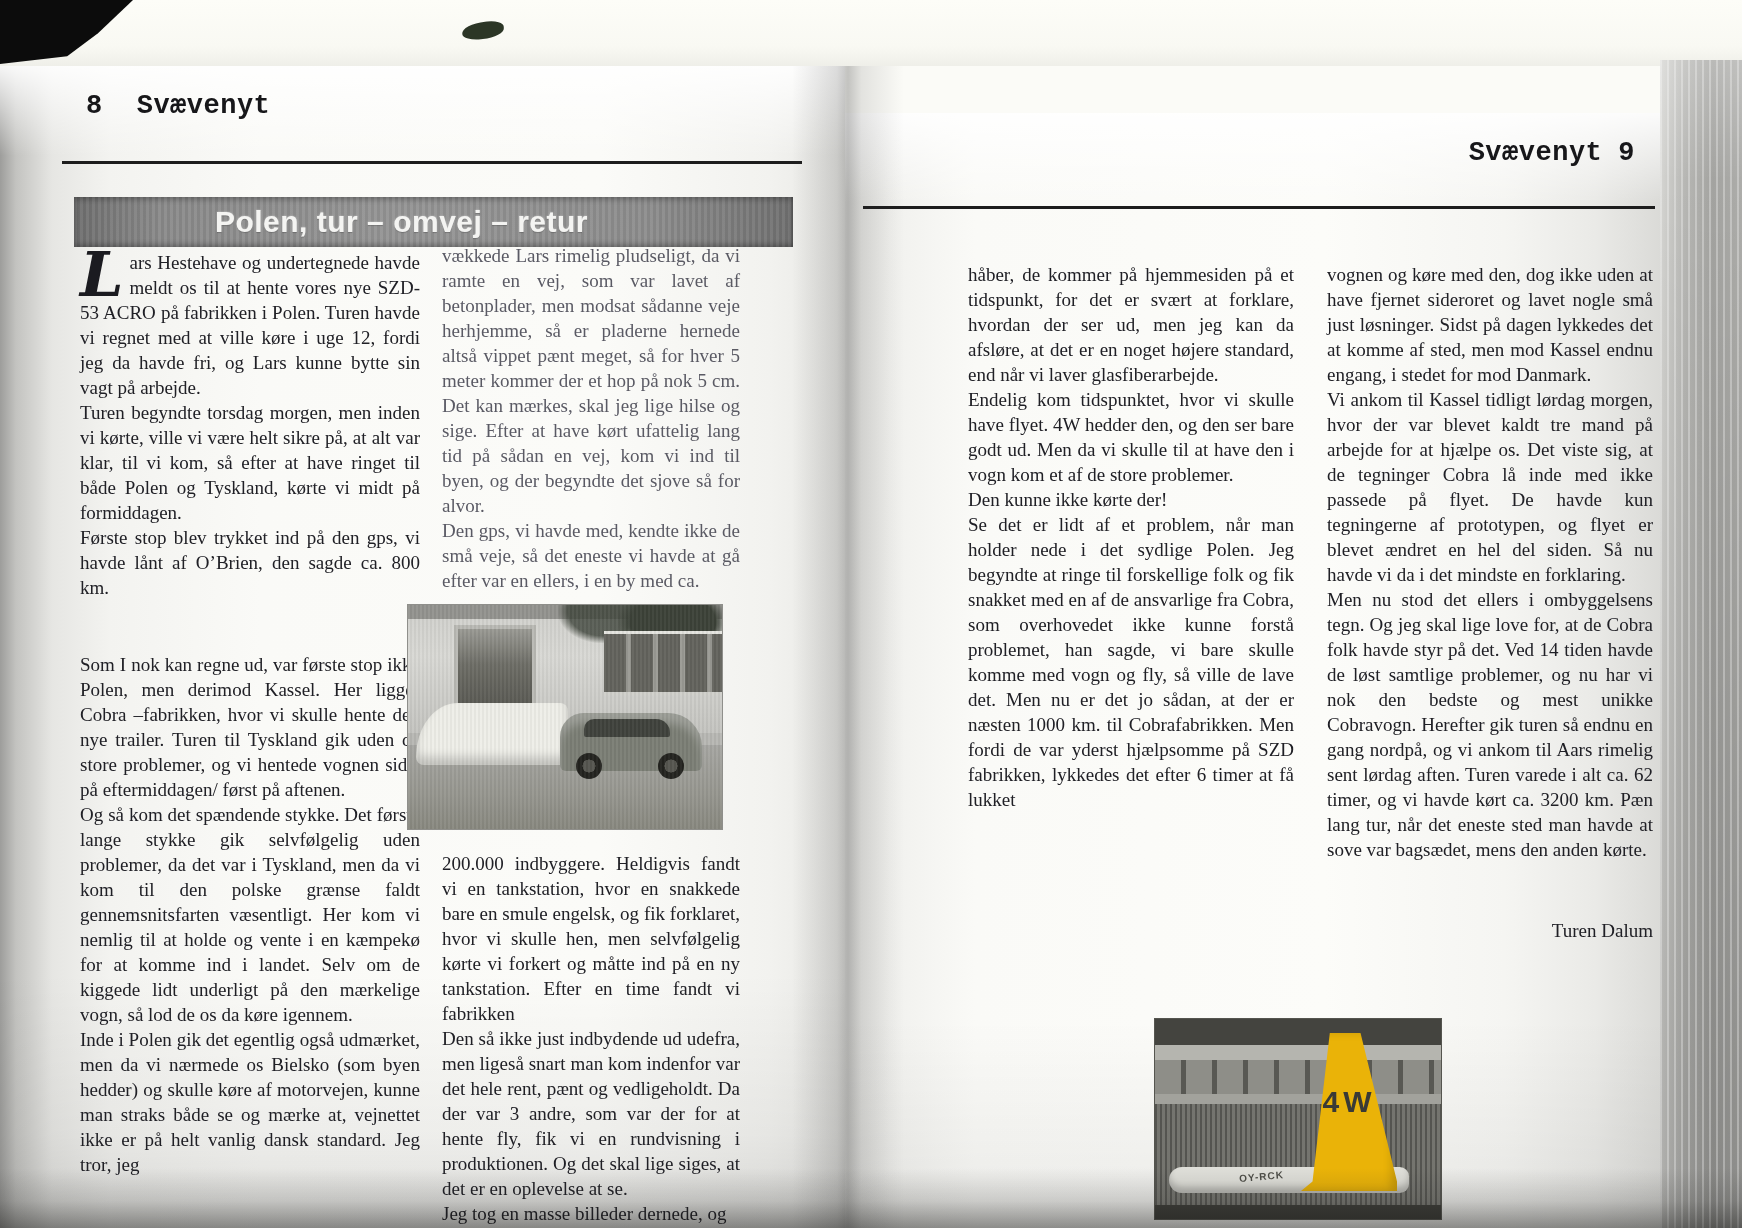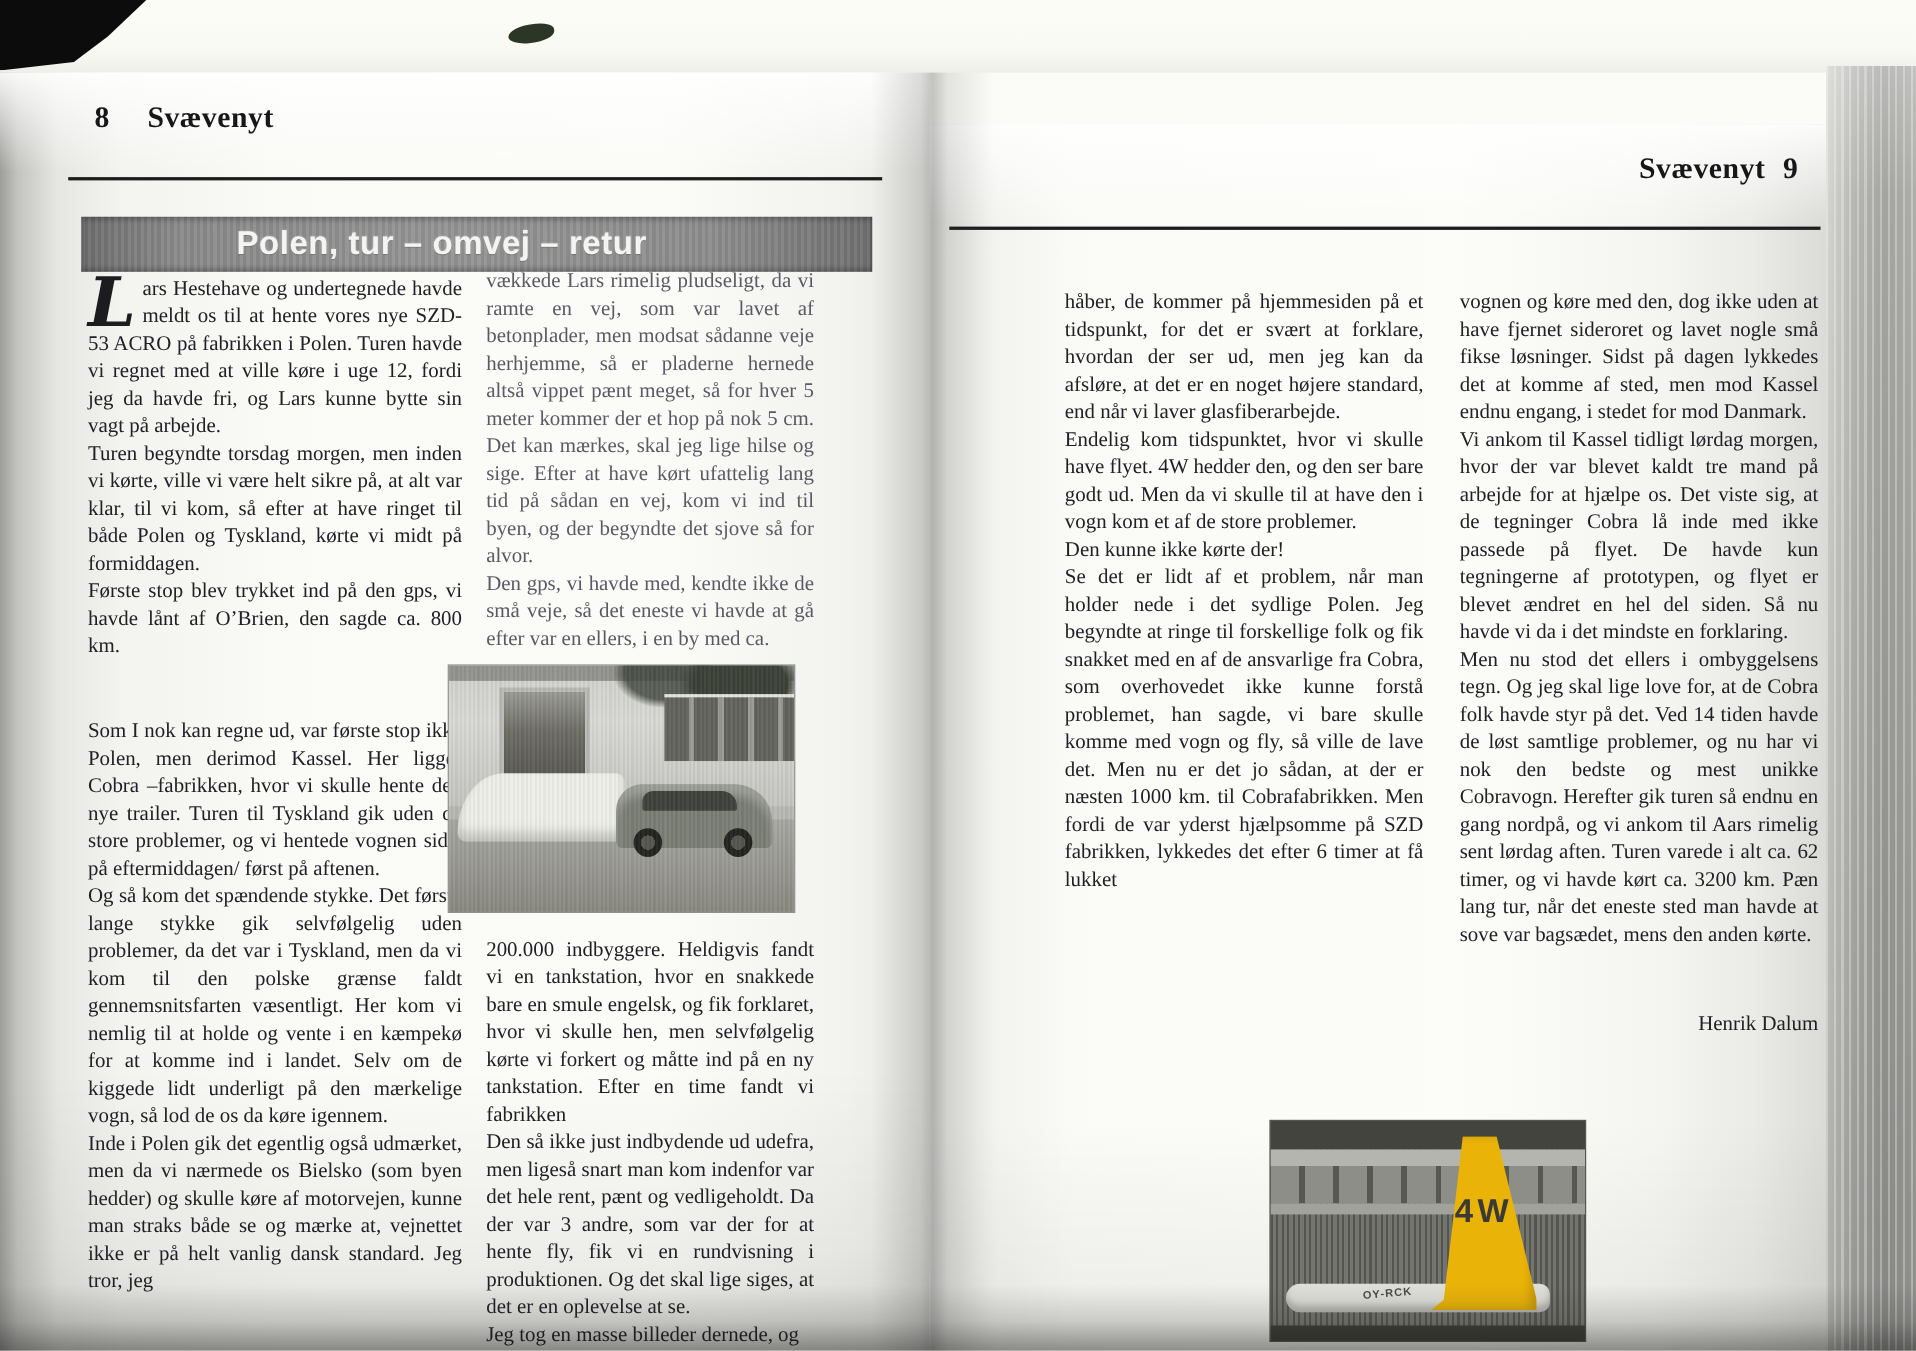--- a/index.html
+++ b/index.html
@@ -32,21 +32,21 @@
       rgba(50,50,50,.12) 62%,rgba(0,0,0,0) 100%);}
   .right-edge{position:absolute;left:1660px;top:60px;width:82px;height:1168px;
     background:linear-gradient(90deg,#d5d5d2,#b7b7b4 30%,#a3a3a0 65%,#adadaa 100%);}
   .right-edge::after{content:"";position:absolute;inset:0;
     background:repeating-linear-gradient(90deg,rgba(255,255,255,.30) 0 2px,rgba(0,0,0,0) 2px 7px),
       linear-gradient(180deg,rgba(255,255,255,.25) 0,rgba(0,0,0,0) 120px,rgba(0,0,0,.18) 100%);}
   .bottom-shadow{position:absolute;left:0;top:1168px;width:1742px;height:60px;pointer-events:none;
     background:linear-gradient(180deg,rgba(0,0,0,0) 0,rgba(40,40,38,.16) 55%,rgba(18,18,16,.42) 100%);}
 
   
-  .masthead-row{position:absolute;font-family:Liberation Serif, serif;font-weight:bold;
+  .masthead-row{position:absolute;font-family:Liberation Mono, monospace;font-weight:bold;
     font-size:27px;color:#17171a;letter-spacing:.5px;}
   .lp-head{left:86px;top:25px;}
   .lp-head .pgnum{margin-right:34px;}
   .rp-head{left:470px;top:25px;width:320px;text-align:right;}
   .rp-head .pgnum{margin-left:16px;}
   .rule{position:absolute;height:3px;background:#1d1d1d;}
   .lp-rule{left:62px;top:95px;width:740px;}
   .rp-rule{left:18px;top:93px;width:792px;}
 
   
@@ -191,24 +191,24 @@
     <div class="rule rp-rule"></div>
 
     <div class="col rp-col1">
       <p>håber, de kommer på hjemmesiden på et tidspunkt, for det er svært at forklare, hvordan der ser ud, men jeg kan da afsløre, at det er en noget højere standard, end når vi laver glasfiberarbejde.</p>
       <p>Endelig kom tidspunktet, hvor vi skulle have flyet. 4W hedder den, og den ser bare godt ud. Men da vi skulle til at have den i vogn kom et af de store problemer.</p>
       <p>Den kunne ikke kørte der!</p>
       <p>Se det er lidt af et problem, når man holder nede i det sydlige Polen. Jeg begyndte at ringe til forskellige folk og fik snakket med en af de ansvarlige fra Cobra, som overhovedet ikke kunne forstå problemet, han sagde, vi bare skulle komme med vogn og fly, så ville de lave det. Men nu er det jo sådan, at der er næsten 1000 km. til Cobrafabrikken. Men fordi de var yderst hjælpsomme på SZD fabrikken, lykkedes det efter 6 timer at få lukket</p>
     </div>
 
     <div class="col rp-col2">
-      <p>vognen og køre med den, dog ikke uden at have fjernet sideroret og lavet nogle små fikse løsninger. Sidst på dagen lykkedes det at komme af sted, men mod Kassel endnu engang, i stedet for mod Danmark.</p>
+      <p>vognen og køre med den, dog ikke uden at have fjernet sideroret og lavet nogle små just løsninger. Sidst på dagen lykkedes det at komme af sted, men mod Kassel endnu engang, i stedet for mod Danmark.</p>
       <p>Vi ankom til Kassel tidligt lørdag morgen, hvor der var blevet kaldt tre mand på arbejde for at hjælpe os. Det viste sig, at de tegninger Cobra lå inde med ikke passede på flyet. De havde kun tegningerne af prototypen, og flyet er blevet ændret en hel del siden. Så nu havde vi da i det mindste en forklaring.</p>
       <p>Men nu stod det ellers i ombyggelsens tegn. Og jeg skal lige love for, at de Cobra folk havde styr på det. Ved 14 tiden havde de løst samtlige problemer, og nu har vi nok den bedste og mest unikke Cobravogn. Herefter gik turen så endnu en gang nordpå, og vi ankom til Aars rimelig sent lørdag aften. Turen varede i alt ca. 62 timer, og vi havde kørt ca. 3200 km. Pæn lang tur, når det eneste sted man havde at sove var bagsædet, mens den anden kørte.</p>
-      <p class="signature">Henrik Dalum</p>
+      <p class="signature">Turen Dalum</p>
     </div>
 
     <div class="photo2">
       <div class="p2-corrugation"></div>
       <div class="p2-topband"></div>
       <div class="p2-beam1"></div>
       <div class="p2-windows"></div>
       <div class="p2-beam2"></div>
       <div class="p2-fuselage">
         <span class="p2-reg">OY-RCK</span>

